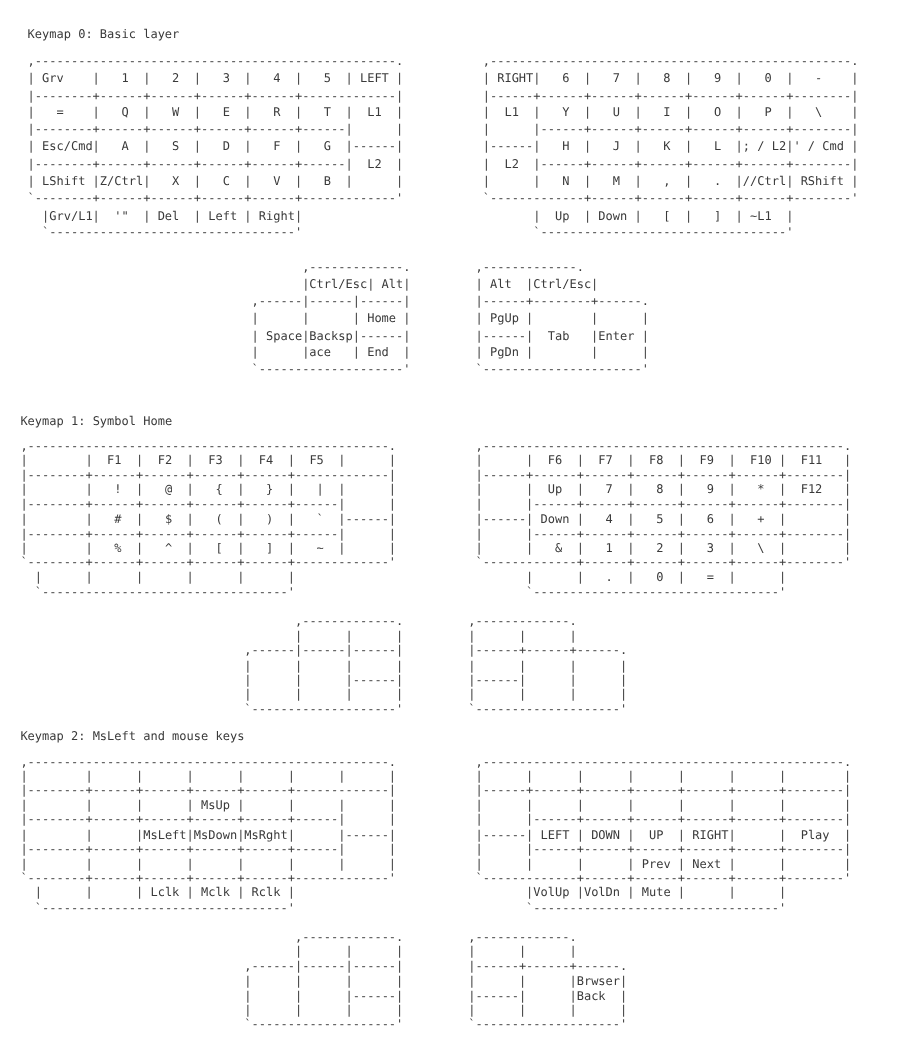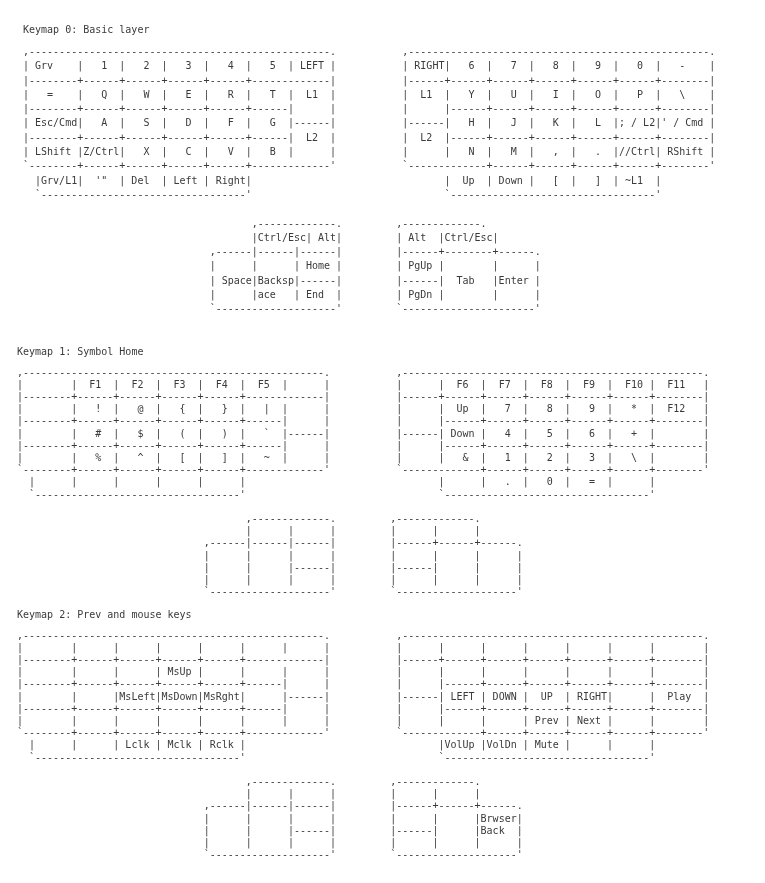--- a/index.html
+++ b/index.html
@@ -84,21 +84,21 @@
                                       ,-------------.         ,-------------.
                                       |      |      |         |      |      |
                                ,------|------|------|         |------+------+------.
                                |      |      |      |         |      |      |      |
                                |      |      |------|         |------|      |      |
                                |      |      |      |         |      |      |      |
                                `--------------------'         `--------------------'</pre>
   </div>
 
   <div class="section s2">
-    <div class="title">Keymap 2: Prev and mouse keys</div>
+    <div class="title">Keymap 2: MsLeft and mouse keys</div>
     <pre class="art">,--------------------------------------------------.           ,--------------------------------------------------.
 |        |      |      |      |      |      |      |           |      |      |      |      |      |      |        |
 |--------+------+------+------+------+-------------|           |------+------+------+------+------+------+--------|
 |        |      |      | MsUp |      |      |      |           |      |      |      |      |      |      |        |
 |--------+------+------+------+------+------|      |           |      |------+------+------+------+------+--------|
 |        |      |MsLeft|MsDown|MsRght|      |------|           |------| LEFT | DOWN |  UP  | RIGHT|      |  Play  |
 |--------+------+------+------+------+------|      |           |      |------+------+------+------+------+--------|
 |        |      |      |      |      |      |      |           |      |      |      | Prev | Next |      |        |
 `--------+------+------+------+------+-------------'           `-------------+------+------+------+------+--------'
   |      |      | Lclk | Mclk | Rclk |                                |VolUp |VolDn | Mute |      |      |

